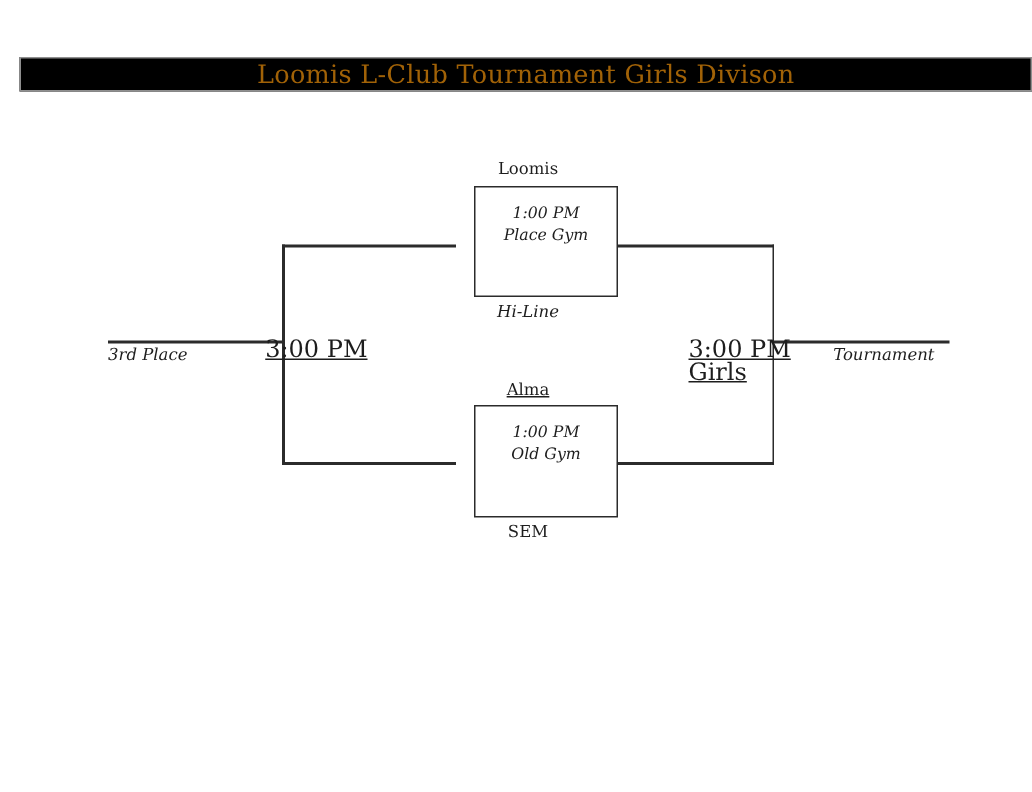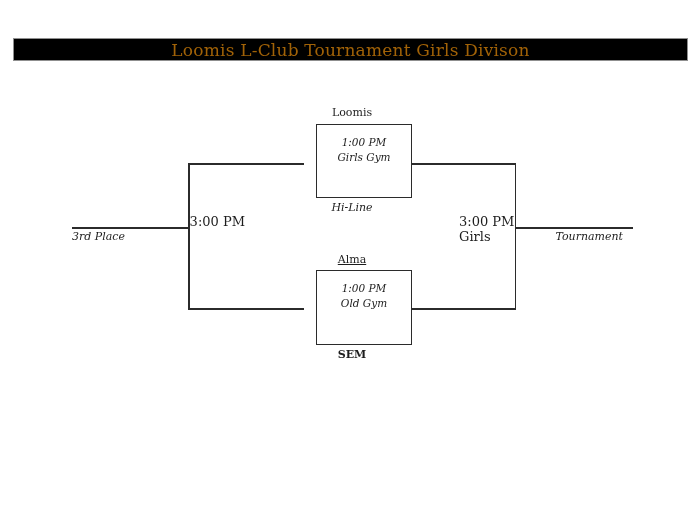--- a/index.html
+++ b/index.html
@@ -66,24 +66,25 @@
     left: 304px;
     width: 96px;
     text-align: center;
     font-size: 11px;
     line-height: 15px;
     white-space: nowrap;
   }
   
   .time-block {
     position: absolute;
-    top: 214px;
+    top: 225px;
     width: 100px;
-    font-size: 13px;
+    font-size: 16px;
     line-height: 15px;
+    text-decoration: underline;
   }
   .time-block.left  { left: 145px; text-align: right; }
   .time-block.right { left: 459px; text-align: left; }
   
   .place-label {
     position: absolute;
     top: 230px;
     font-style: italic;
     font-size: 11px;
     white-space: nowrap;
@@ -106,33 +107,33 @@
   <div class="hline" style="left:400px; top:308px; width:116px;"></div>
   <div class="vline" style="left:188px;   top:163px; height:146.5px;"></div>
   <div class="vline" style="left:514.5px; top:163px; height:146.5px;"></div>
   <div class="hline" style="left:72px;    top:227px; width:117.5px;"></div>
   <div class="hline" style="left:514.5px; top:227px; width:118.5px;"></div>
 
   <div class="team" style="top:105px;">Loomis</div>
   <div class="match-box" style="top:124px; height:74px;">
     <div class="game-info">
       <div>1:00 PM</div>
-      <div>Girls Gym</div>
+      <div>Place Gym</div>
     </div>
   </div>
   <div class="team" style="top:200px;font-style:italic;">Hi-Line</div>
 
   <div class="team" style="top:252px;text-decoration:underline;">Alma</div>
   <div class="match-box" style="top:270px; height:75px;">
     <div class="game-info">
       <div>1:00 PM</div>
       <div>Old Gym</div>
     </div>
   </div>
-  <div class="team" style="top:347px;font-weight:bold;">SEM</div>
+  <div class="team" style="top:347px;">SEM</div>
 
   <div class="time-block left">
     <div>3:00 PM</div>
   </div>
   <div class="place-label third">3rd Place</div>
 
   <div class="time-block right">
     <div>3:00 PM</div>
     <div>Girls</div>
   </div>

